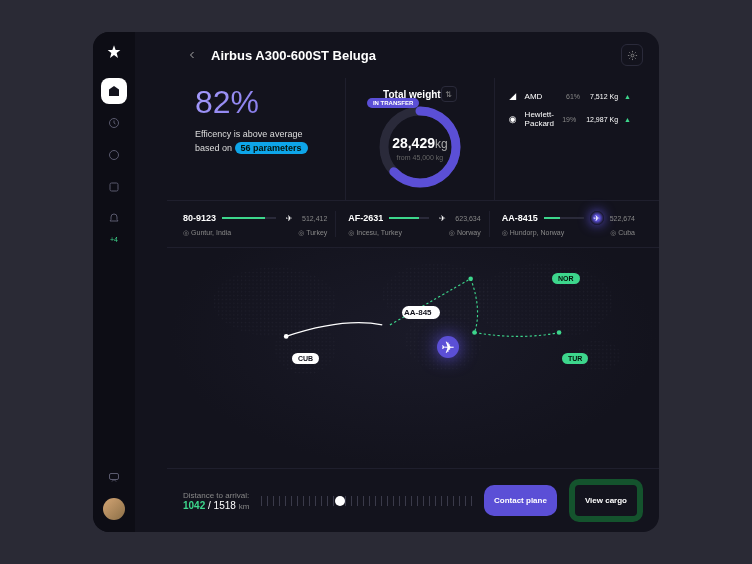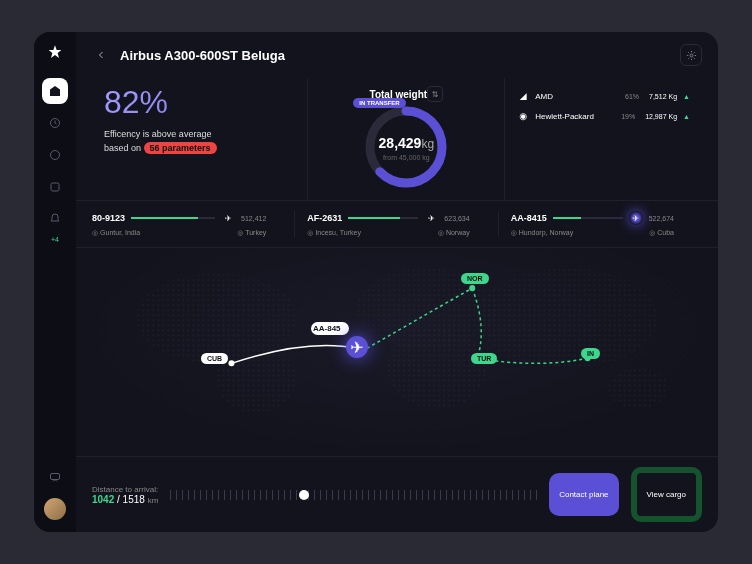--- a/index.html
+++ b/index.html
@@ -7,27 +7,28 @@
   background: #2a2a35;
   font-family: -apple-system, BlinkMacSystemFont, 'Segoe UI', sans-serif;
   width: 752px;
   height: 564px;
   display: flex;
   align-items: center;
   justify-content: center;
   overflow: hidden;
 }
 .app {
-  width: 684px;
+  width: 566px;
   height: 500px;
   background: #13131d;
   border-radius: 16px;
   display: flex;
   overflow: hidden;
   color: #fff;
+  gap: 32px;
 }
 .sidebar {
   width: 42px;
   background: #0d0d15;
   display: flex;
   flex-direction: column;
   align-items: center;
   padding: 12px 0;
   gap: 6px;
 }
@@ -123,21 +124,21 @@
   -webkit-text-fill-color: transparent;
   line-height: 1;
 }
 .eff-text {
   font-size: 9px;
   color: #ddd;
   margin-top: 10px;
   line-height: 1.5;
 }
 .pill {
-  background: #ef4444;
+  background: #0ea5e9;
   color: #05140b;
   padding: 1px 6px;
   border-radius: 8px;
   font-size: 9px;
   font-weight: 600;
 }
 .panel-head {
   display: flex;
   align-items: center;
   justify-content: center;
@@ -220,21 +221,21 @@
 .cargo-kg { font-size: 7px; margin-left: 4px; }
 .cargo-arrow { color: #3dd68c; font-size: 7px; }
 .flights {
   display: grid;
   grid-template-columns: 1fr 1fr 1fr;
   padding: 10px 16px;
   border-top: 1px solid #1f1f2d;
   border-bottom: 1px solid #1f1f2d;
 }
 .flight {
-  padding-right: 28px;
+  padding-right: 8px;
   border-right: 1px solid #1f1f2d;
   text-align: center;
 }
 .flight:last-child { border-right: none; }
 .flight:not(:first-child) { padding-left: 12px; }
 .flight-top {
   display: flex;
   align-items: center;
   gap: 6px;
   font-size: 8px;
@@ -343,24 +344,24 @@
 }
 .scale-knob {
   position: absolute;
   left: 35%;
   width: 10px;
   height: 10px;
   background: #fff;
   border-radius: 50%;
 }
 .btn {
-  padding: 17px 10px;
+  padding: 11px 10px;
   border-radius: 10px;
   font-size: 8px;
-  font-weight: 400;
+  font-weight: 700;
   cursor: pointer;
   border: none;
 }
 .btn-primary { background: #5b4fd6; color: #fff; }
 .btn-outline { background: transparent; color: #fff; border: 6px solid #14532d; }
 </style>
 </head>
 <body>
 
 <div class="app">
@@ -533,21 +534,21 @@
         <path d="M 400 110 Q 460 120 510 110" stroke="#3dd68c" stroke-width="1.5" fill="none" stroke-dasharray="3 3"></path>
         <circle cx="155" cy="115" r="3" fill="#fff"></circle>
         <circle cx="395" cy="40" r="3" fill="#3dd68c"></circle>
         <circle cx="400" cy="110" r="3" fill="#3dd68c"></circle>
         <circle cx="510" cy="110" r="3" fill="#3dd68c"></circle>
       </svg>
       <div class="map-pill white" style="left:125px;top:105px">CUB</div>
       <div class="map-pill" style="left:385px;top:25px">NOR</div>
       <div class="map-pill" style="left:395px;top:105px">TUR</div>
       <div class="map-pill" style="left:505px;top:100px">IN</div>
-      <div class="map-plane-badge" style="left:235px;top:74px">
+      <div class="map-plane-badge" style="left:235px;top:58px">
         <span>AA-845</span>
       </div>
       <div class="map-plane-circle" style="left:270px;top:88px">✈</div>
     </div>
 
     <div class="footer">
       <div>
         <div class="dist-label">Distance to arrival:</div>
         <div class="dist-val">
           <span class="cur">1042</span><span class="tot"> / </span><span class="tot">1518</span> <span class="unit">km</span>

